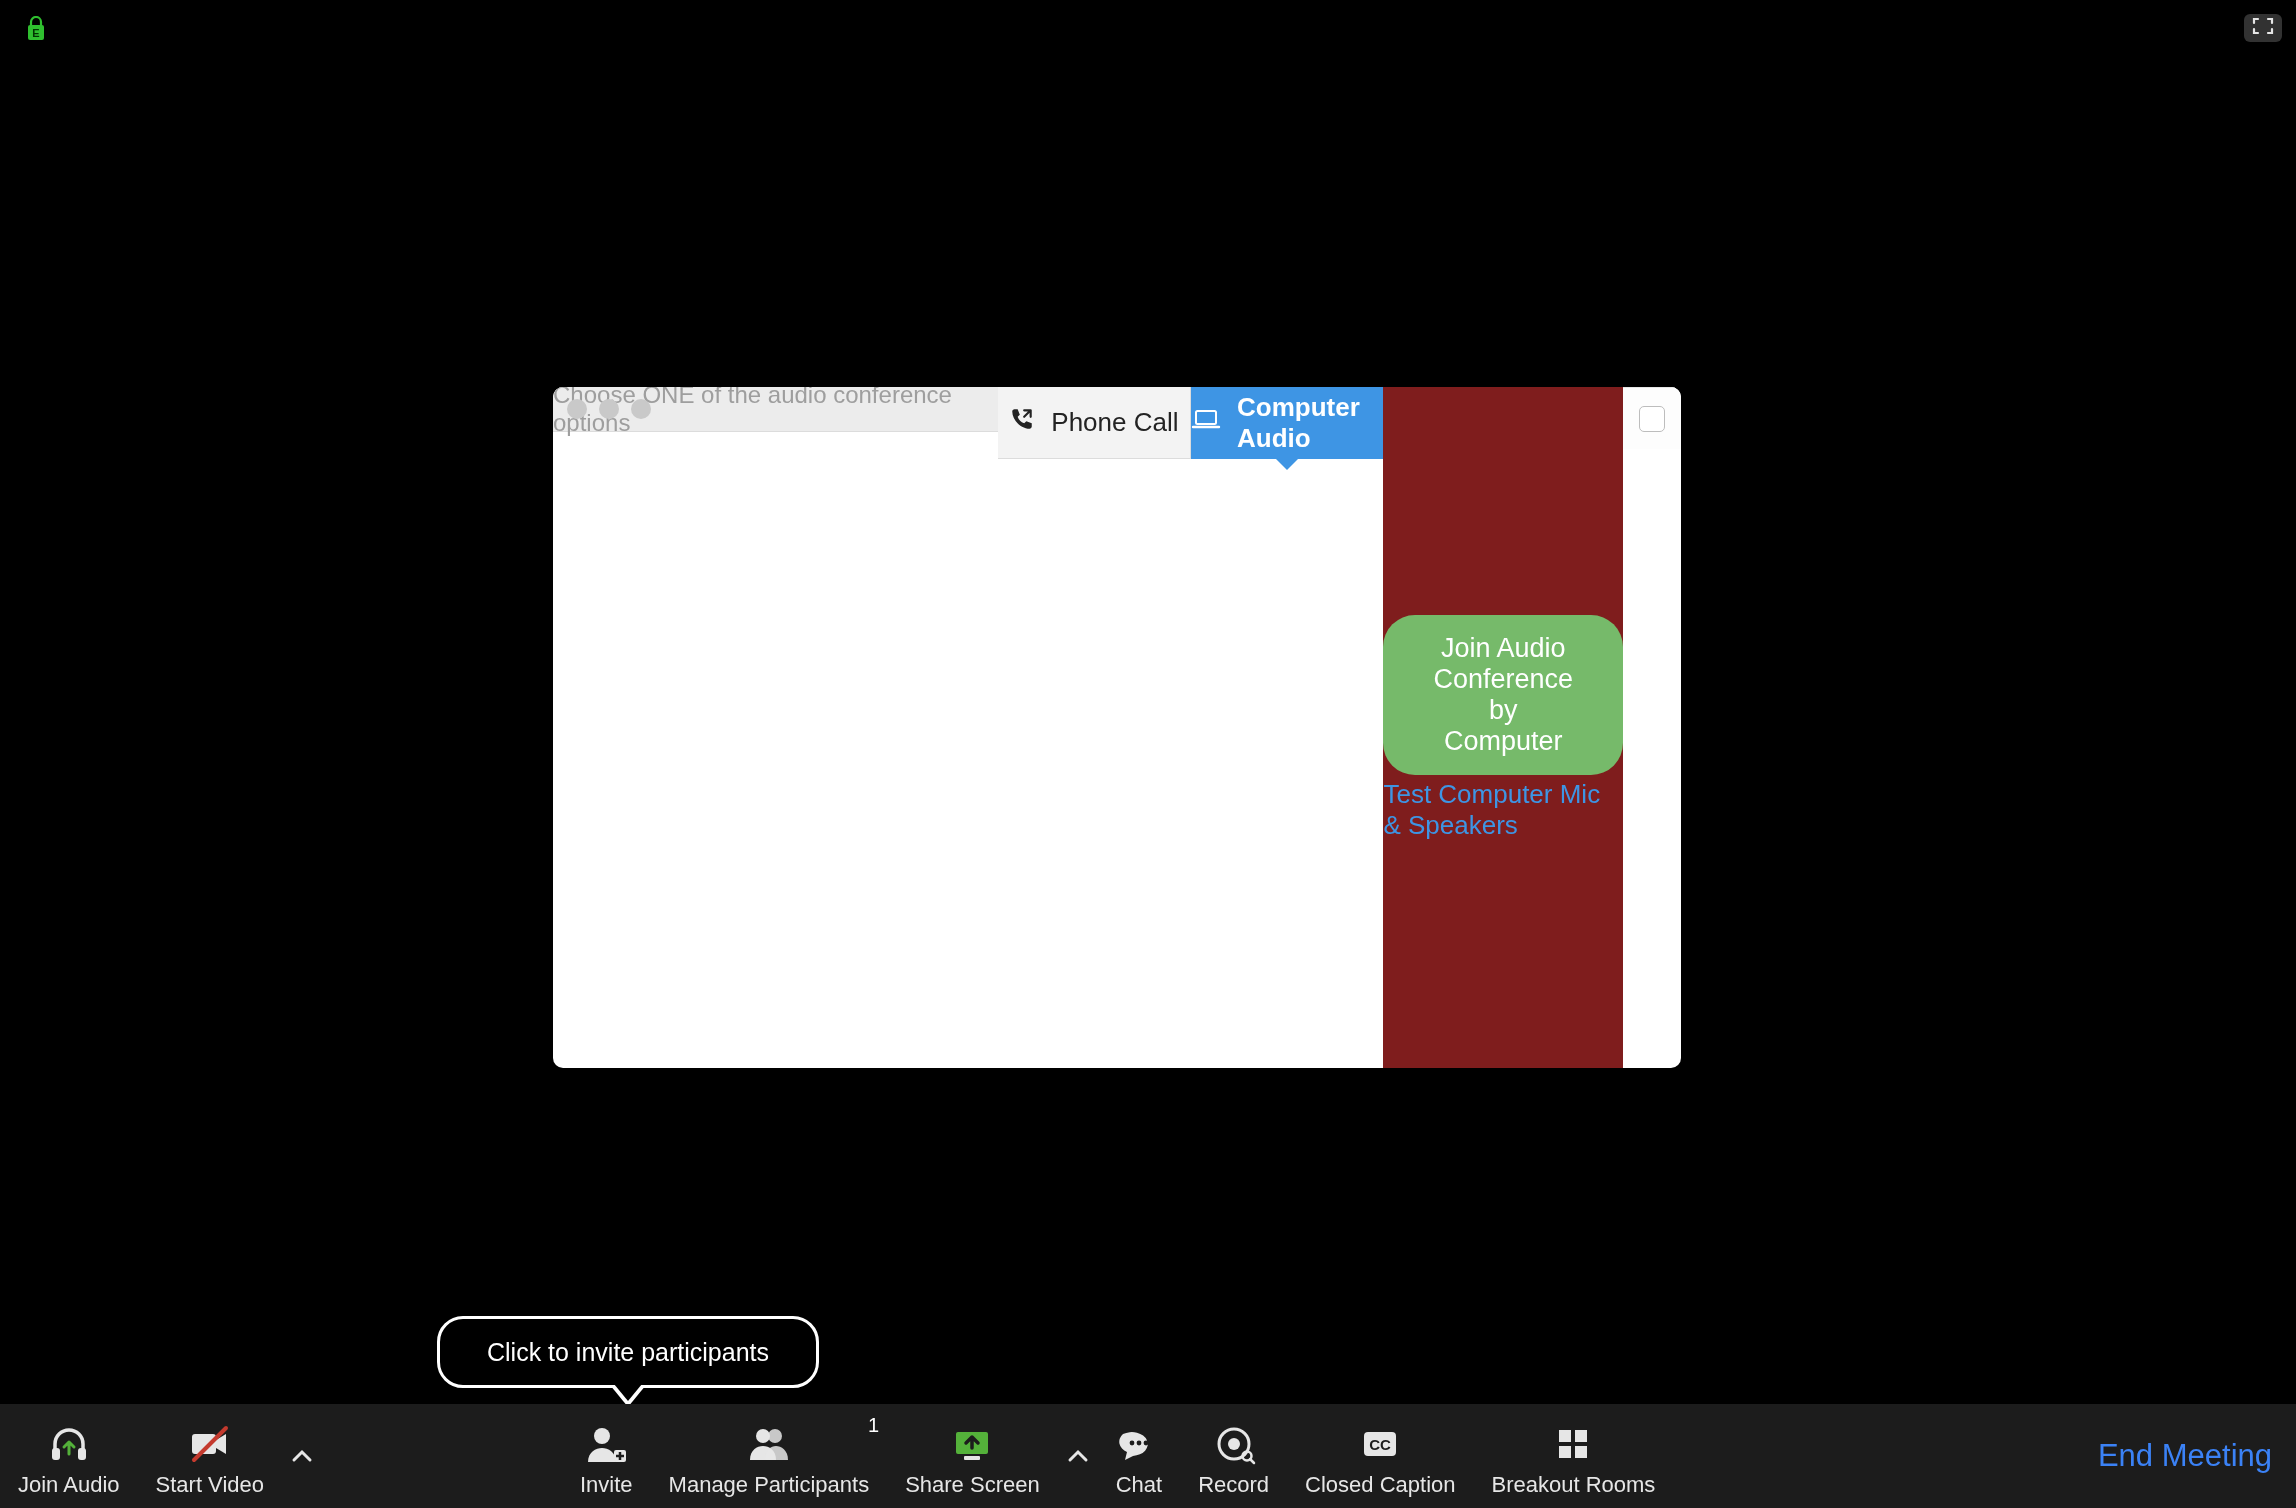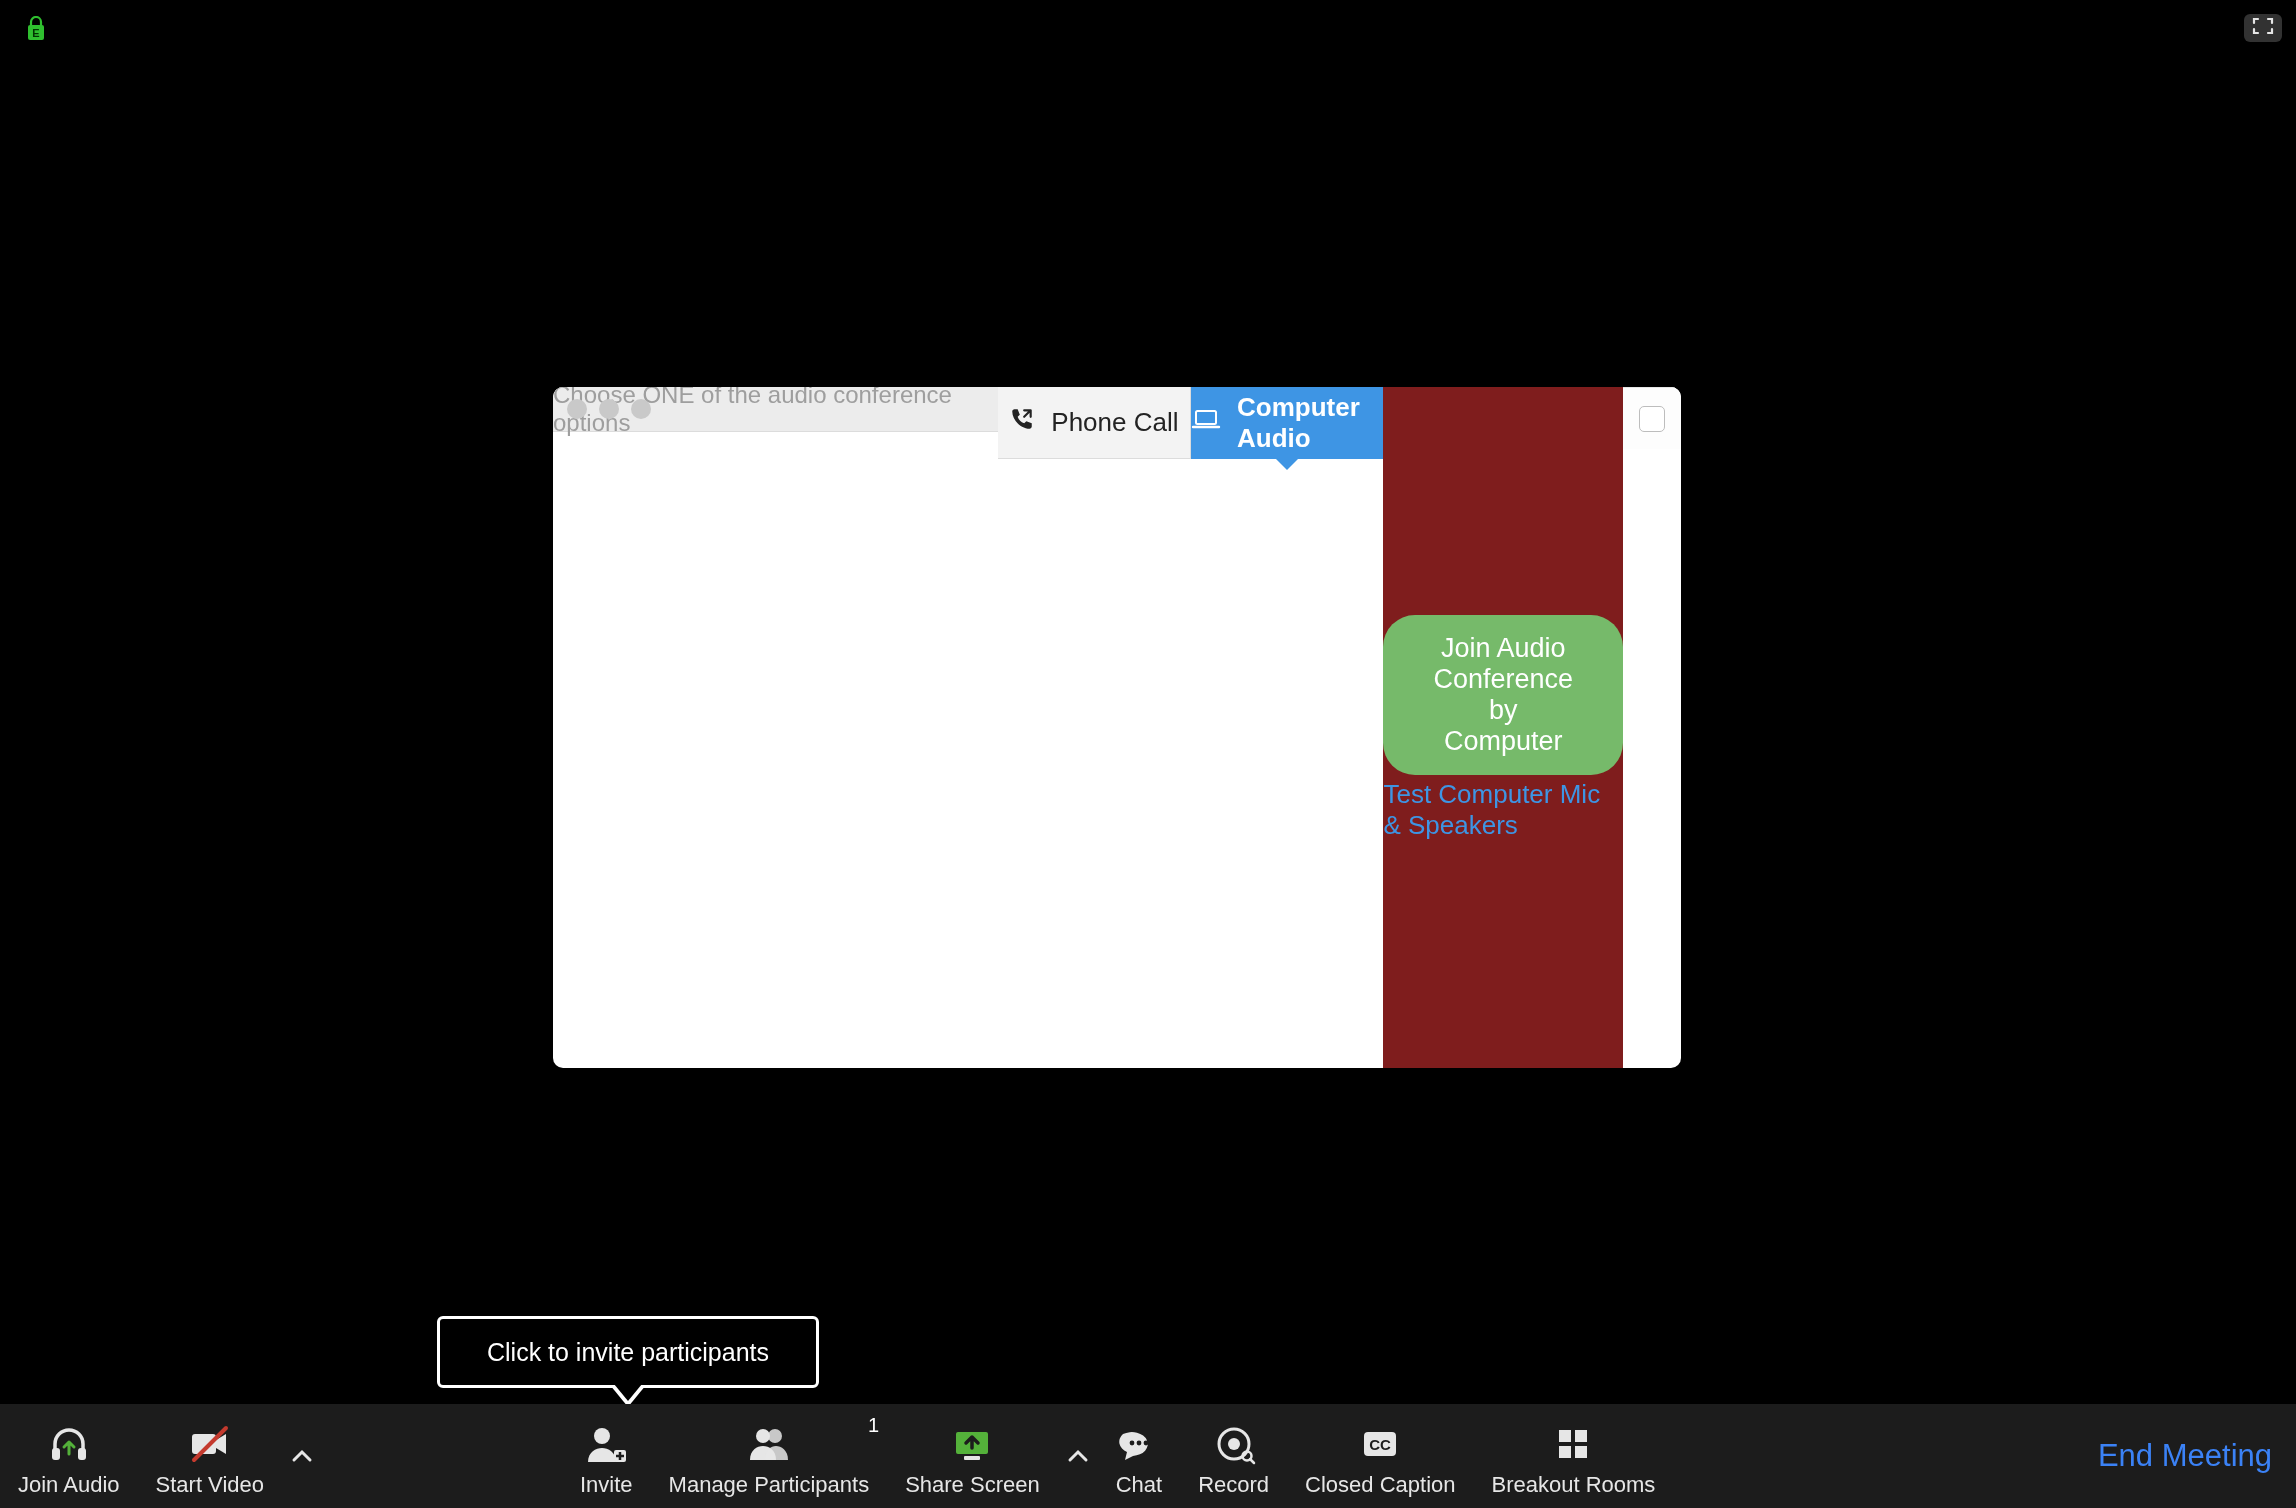--- a/index.html
+++ b/index.html
@@ -165,21 +165,21 @@
 
   
   .invite-tooltip {
     position: absolute;
     bottom: 120px;
     left: 437px;
     width: 382px;
     height: 72px;
     background: #000;
     border: 3px solid #fff;
-    border-radius: 6px;
+    border-radius: 26px;
     color: #fff;
     display: flex;
     align-items: center;
     justify-content: center;
     font-size: 25px;
     font-weight: 500;
   }
   .invite-tooltip::after {
     content: '';
     position: absolute;

